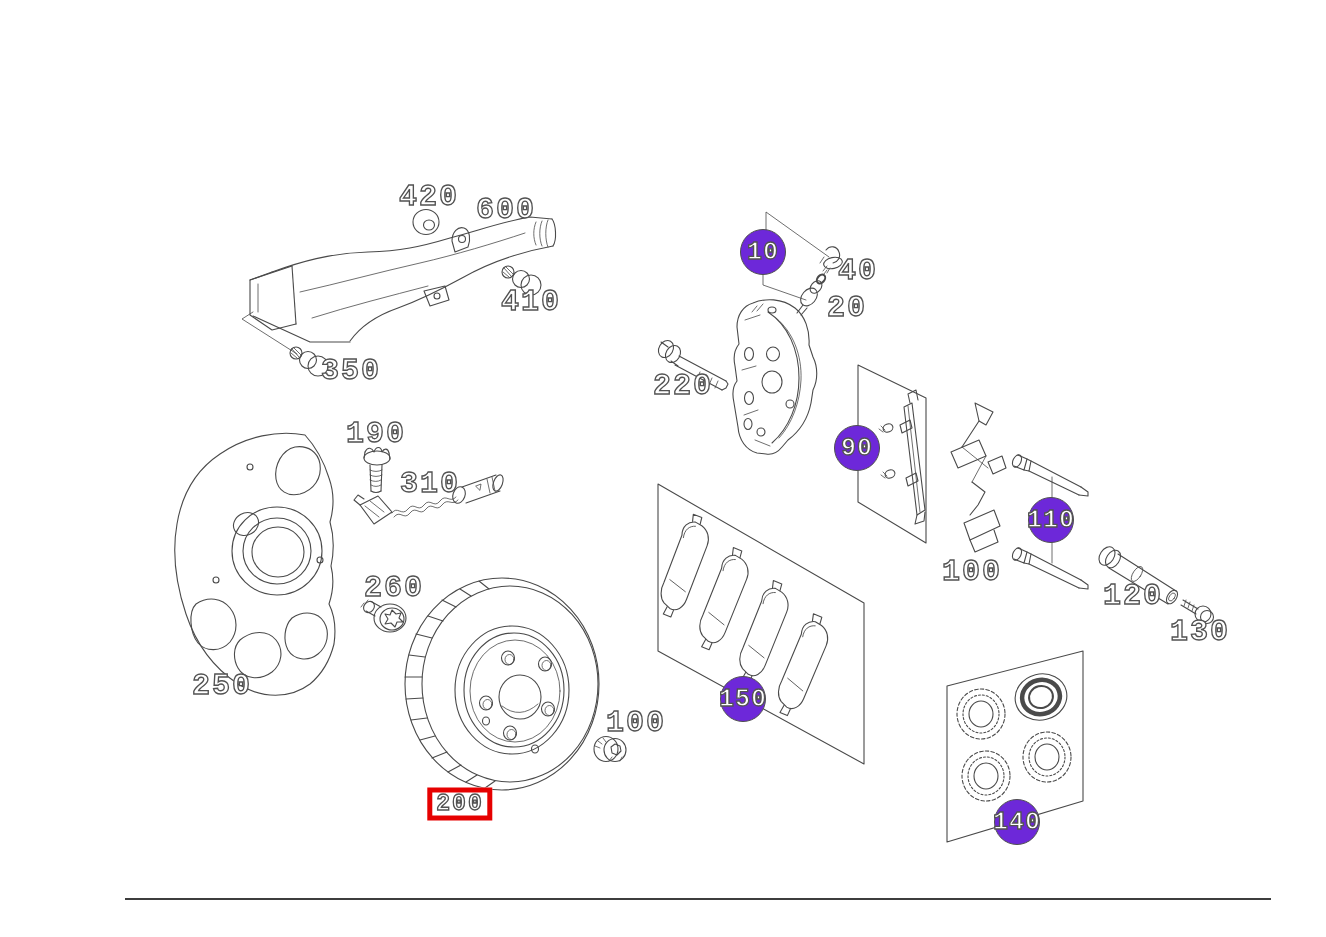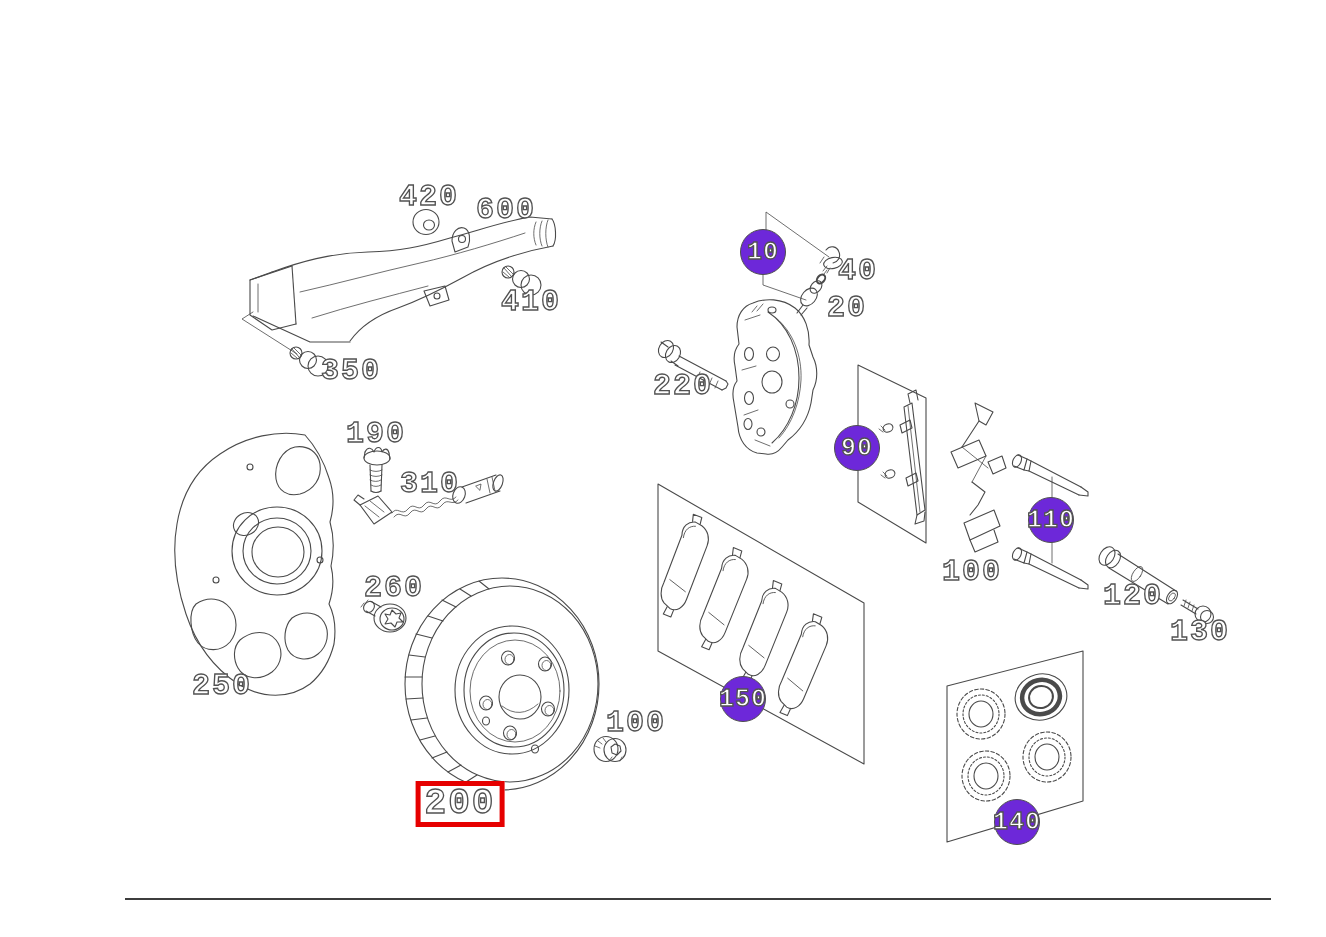--- a/index.html
+++ b/index.html
@@ -21,21 +21,21 @@
     font-size:30px;font-weight:700;letter-spacing:2px;line-height:1;
     white-space:nowrap;user-select:none;
   }
   .circle{
     width:44px;height:44px;border:1.5px solid #4f4f4f;border-radius:50%;
     background:#6d28d9;display:flex;align-items:center;justify-content:center;
     font-size:25px;letter-spacing:1px;
   }
   .hot{
     background:#fff;border:5px solid #e60000;padding:0 4px;
-    font-size:36px;
+    font-size:23px;
   }
   .divider{
     position:absolute;z-index:2;left:125px;top:898px;width:1146px;height:0;
     border-top:2px solid #3d3d3d;
   }
   
   .lbl-420{left:429px;top:197px}   .lbl-400{left:506px;top:210px}
   .lbl-410{left:531px;top:302px}   .lbl-430{left:351px;top:371px}
   .lbl-10{left:763px;top:252px}    .lbl-30{left:858px;top:271px}
   .lbl-20{left:847px;top:308px}    .lbl-170{left:683px;top:386px}

